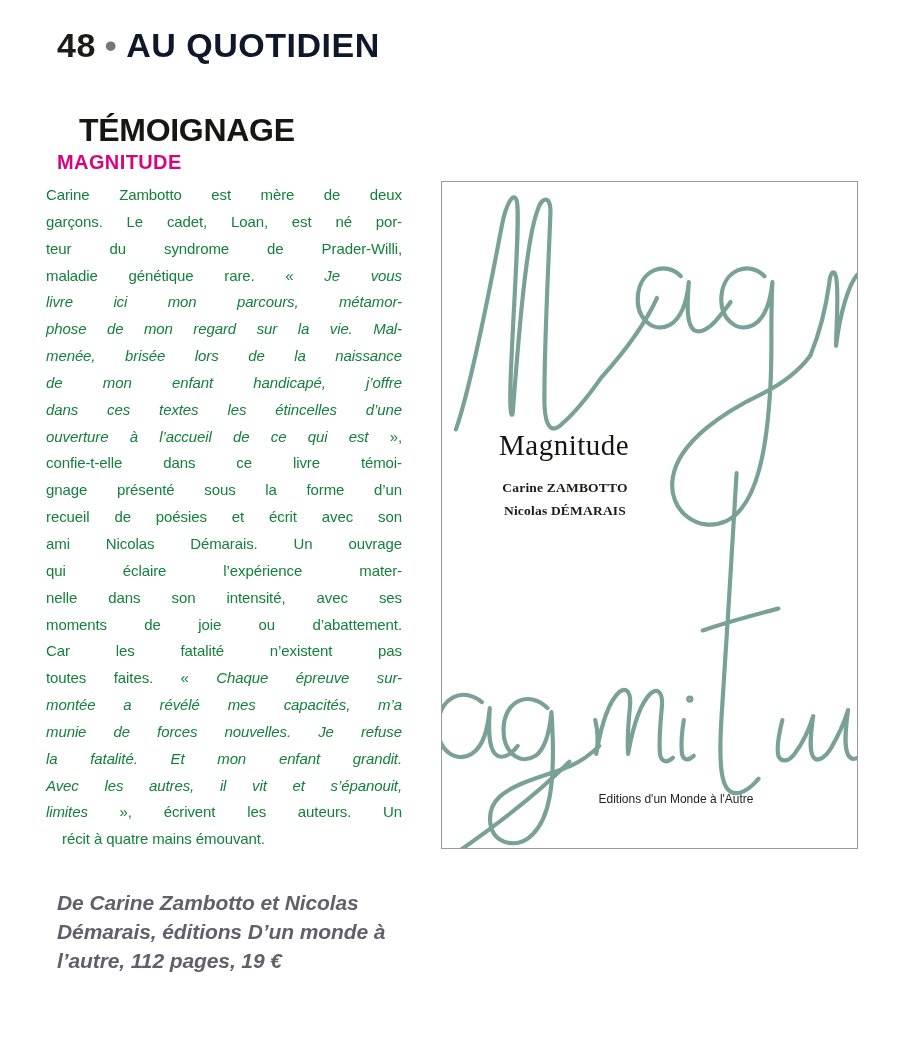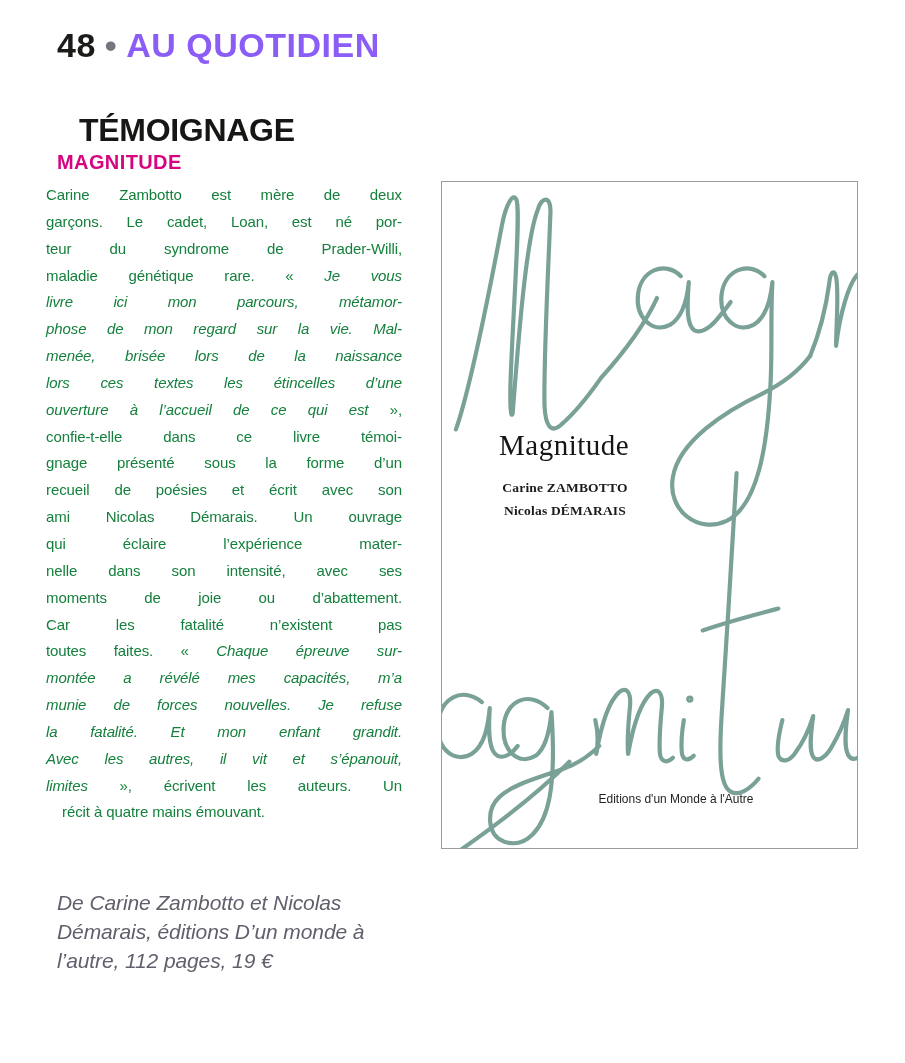--- a/index.html
+++ b/index.html
@@ -2,31 +2,31 @@
 <html><head>
 <meta charset="utf-8">
 <style>
   html,body{margin:0;padding:0;}
   body{width:905px;height:1063px;background:#ffffff;font-family:"Liberation Sans",sans-serif;}
   .page{position:relative;width:905px;height:1063px;overflow:hidden;background:#fff;}
 
   .masthead{position:absolute;left:57px;top:26px;font-size:34px;font-weight:700;letter-spacing:.5px;white-space:nowrap;}
   .h-num{color:#1b1b19;}
   .h-sep{color:#76747e;margin:0 9px;}
-  .h-section{color:#8b5cf6;}
+  .h-section{color:#0f172a;}
 
   .kicker{position:absolute;left:57px;top:112px;font-size:32px;font-weight:700;color:#161614;letter-spacing:-.3px;margin-left:22px;}
   .subtitle{position:absolute;left:57px;top:151px;font-size:20px;font-weight:700;letter-spacing:.4px;}
 
   .body-text{position:absolute;left:46px;top:182px;width:356px;font-size:15px;color:#15803d;}
   .bline{height:26.85px;line-height:26.85px;text-align:justify;text-align-last:justify;white-space:nowrap;letter-spacing:-.1px;}
   .bline.last{text-align-last:left;margin-left:16px;}
   .it{font-style:italic;}
 
-  .credit{position:absolute;left:57px;top:888px;width:370px;font-size:21px;font-weight:400;font-style:italic;color:#615f6b;line-height:29px;letter-spacing:-.1px;}
+  .credit{position:absolute;left:57px;top:888px;width:370px;font-size:21px;font-weight:700;font-style:italic;color:#615f6b;line-height:29px;letter-spacing:-.1px;}
 
   .issue-footer{position:absolute;left:57px;top:1006px;font-size:19px;font-weight:700;color:#615f6b;letter-spacing:.2px;}
 
   .cover{position:absolute;left:441px;top:181px;width:417px;height:668px;background:#fff;border:1px solid #9b9b9b;box-sizing:border-box;}
   .cover svg{position:absolute;left:0;top:0;width:100%;height:100%;}
   .cover-title{position:absolute;left:57px;top:247px;font-family:"Liberation Serif",serif;font-size:29px;color:#151513;letter-spacing:.5px;}
   .cover-authors{position:absolute;left:18px;top:294px;width:210px;text-align:center;font-family:"Liberation Serif",serif;
                  font-size:13.5px;font-weight:700;color:#1b1b19;line-height:23px;letter-spacing:.2px;}
   .cover-publisher{position:absolute;left:109px;top:609px;width:250px;text-align:center;font-size:13px;color:#1f1f1d;
                    transform:scaleX(.92);transform-origin:50% 50%;white-space:nowrap;}
@@ -44,21 +44,22 @@
   <div class="subtitle" style="color: rgb(214, 5, 127);">MAGNITUDE</div>
 
   <div class="body-text">
       <div class="bline"><span>Carine Zambotto est mère de deux</span></div>
       <div class="bline"><span>garçons. Le cadet, Loan, est né por-</span></div>
       <div class="bline"><span>teur du syndrome de Prader-Willi,</span></div>
       <div class="bline"><span>maladie génétique rare. « </span><span class="it">Je vous</span></div>
       <div class="bline"><span class="it">livre ici mon parcours, métamor-</span></div>
       <div class="bline"><span class="it">phose de mon regard sur la vie. Mal-</span></div>
       <div class="bline"><span class="it">menée, brisée lors de la naissance</span></div>
-      <div class="bline"><span class="it">lors ces textes les étincelles d’une</span></div>
+      <div class="bline"><span class="it">de mon enfant handicapé, j’offre</span></div>
+      <div class="bline"><span class="it">dans ces textes les étincelles d’une</span></div>
       <div class="bline"><span class="it">ouverture à l’accueil de ce qui est</span><span> »,</span></div>
       <div class="bline"><span>confie-t-elle dans ce livre témoi-</span></div>
       <div class="bline"><span>gnage présenté sous la forme d’un</span></div>
       <div class="bline"><span>recueil de poésies et écrit avec son</span></div>
       <div class="bline"><span>ami Nicolas Démarais. Un ouvrage</span></div>
       <div class="bline"><span>qui éclaire l’expérience mater-</span></div>
       <div class="bline"><span>nelle dans son intensité, avec ses</span></div>
       <div class="bline"><span>moments de joie ou d’abattement.</span></div>
       <div class="bline"><span>Car les fatalité n’existent pas</span></div>
       <div class="bline"><span>toutes faites. « </span><span class="it">Chaque épreuve sur-</span></div>

